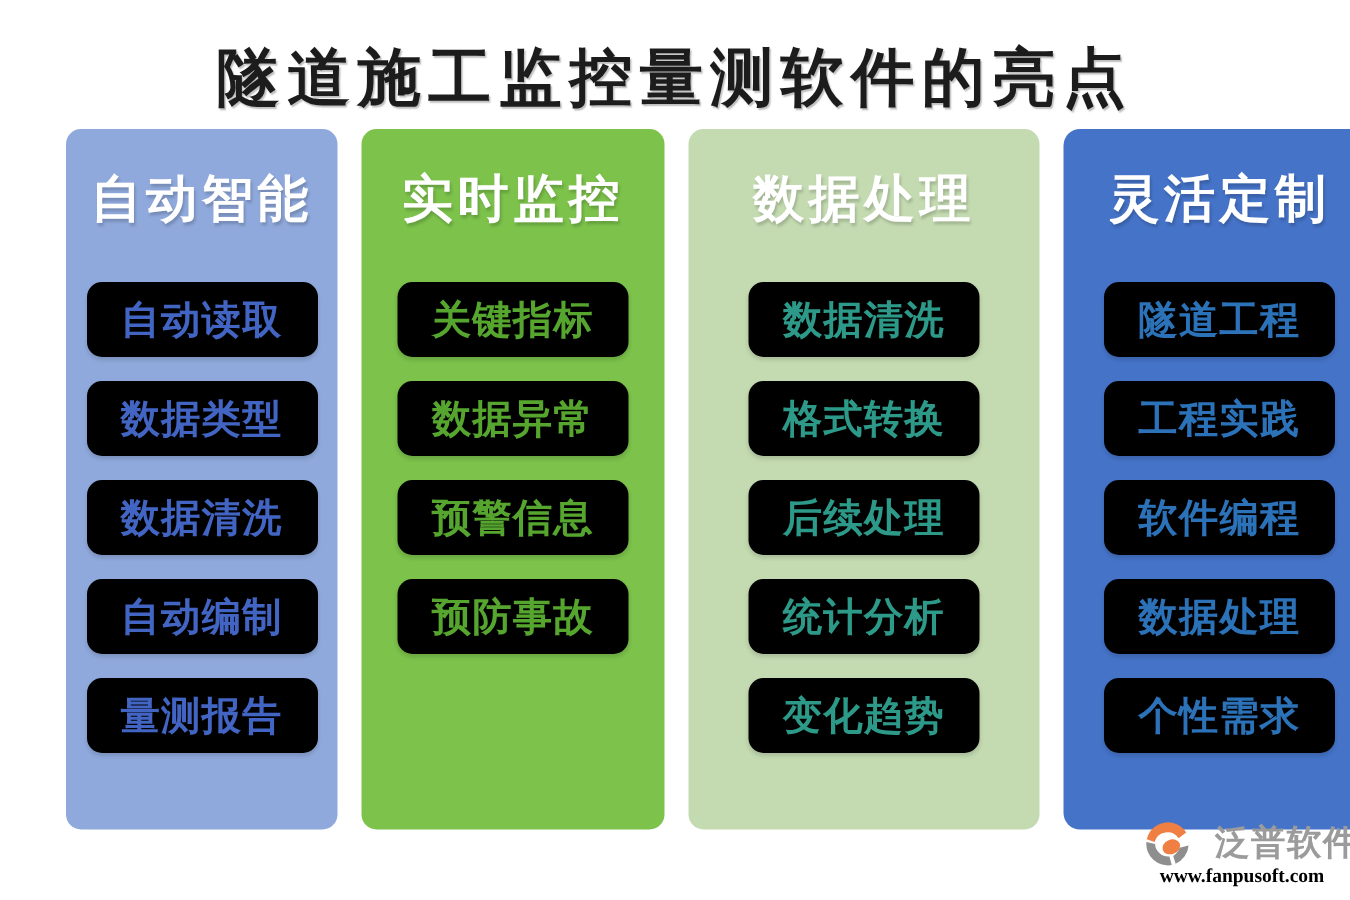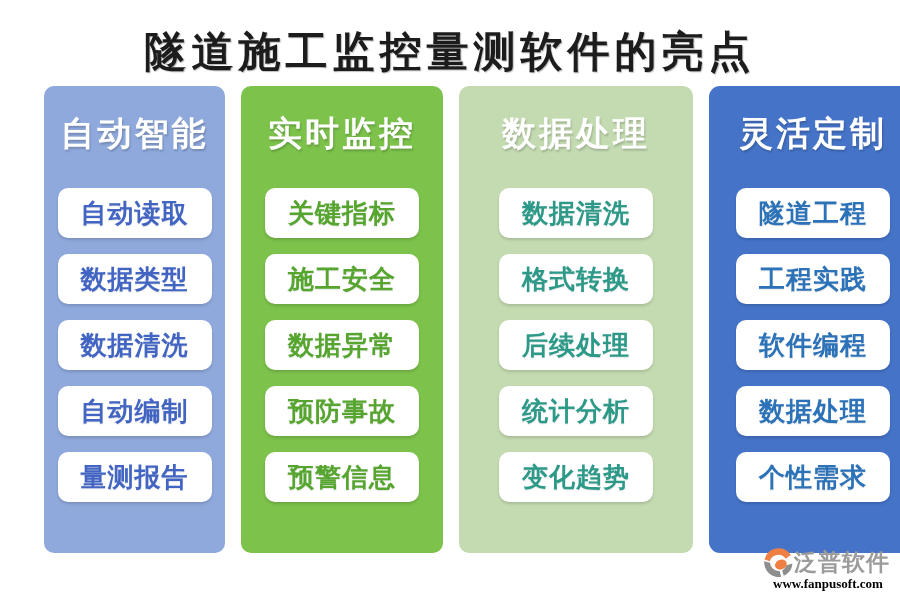--- a/index.html
+++ b/index.html
@@ -45,21 +45,21 @@
     line-height:40px;
     font-weight:bold;
     letter-spacing:3px;
     text-shadow:1px 2px 2px rgba(0,0,0,0.18);
     white-space:nowrap;
   }
   .pill{
     width:154px;
     height:50px;
     margin:0 auto 16px auto;
-    background:#ffffff;
+    background:#000000;
     border-radius:10px;
     display:flex;
     align-items:center;
     justify-content:center;
     box-shadow:0 2px 3px rgba(0,0,0,0.14);
   }
   .pill-label{
     font-size:26px;
     font-weight:bold;
     letter-spacing:1px;
@@ -68,22 +68,22 @@
     text-shadow:0 1px 1px rgba(0,0,0,0.10);
   }
   .watermark{
     position:absolute;
     right:6px;top:546px;
     width:132px;
     z-index:5;
   }
   .wm-top{
     display:flex;
-    align-items:center;
-    gap:0;
+    align-items:flex-start;
+    gap:16px;
   }
   .wm-logo{
     width:32px;height:32px;
     flex:0 0 auto;
   }
   .wm-brand{
     font-size:23px;
     font-weight:bold;
     letter-spacing:1px;
     white-space:nowrap;
@@ -123,30 +123,27 @@
           <span class="pill-label">量测报告</span>
         </div>
     </section>
 
     <section class="column col-w1" style="background: rgb(124, 194, 75); --item-color: #55A52E;">
       <h2 class="col-header">实时监控</h2>
       <div class="pill">
           <span class="pill-label">关键指标</span>
         </div>
       <div class="pill">
-          <span class="pill-label">施工安全</span>
-        </div>
-      <div class="pill">
           <span class="pill-label">数据异常</span>
         </div>
       <div class="pill">
-          <span class="pill-label">预防事故</span>
+          <span class="pill-label">预警信息</span>
         </div>
       <div class="pill">
-          <span class="pill-label">预警信息</span>
+          <span class="pill-label">预防事故</span>
         </div>
     </section>
 
     <section class="column col-w2" style="background: rgb(196, 219, 177); --item-color: #2D9A89;">
       <h2 class="col-header">数据处理</h2>
       <div class="pill">
           <span class="pill-label">数据清洗</span>
         </div>
       <div class="pill">
           <span class="pill-label">格式转换</span>

